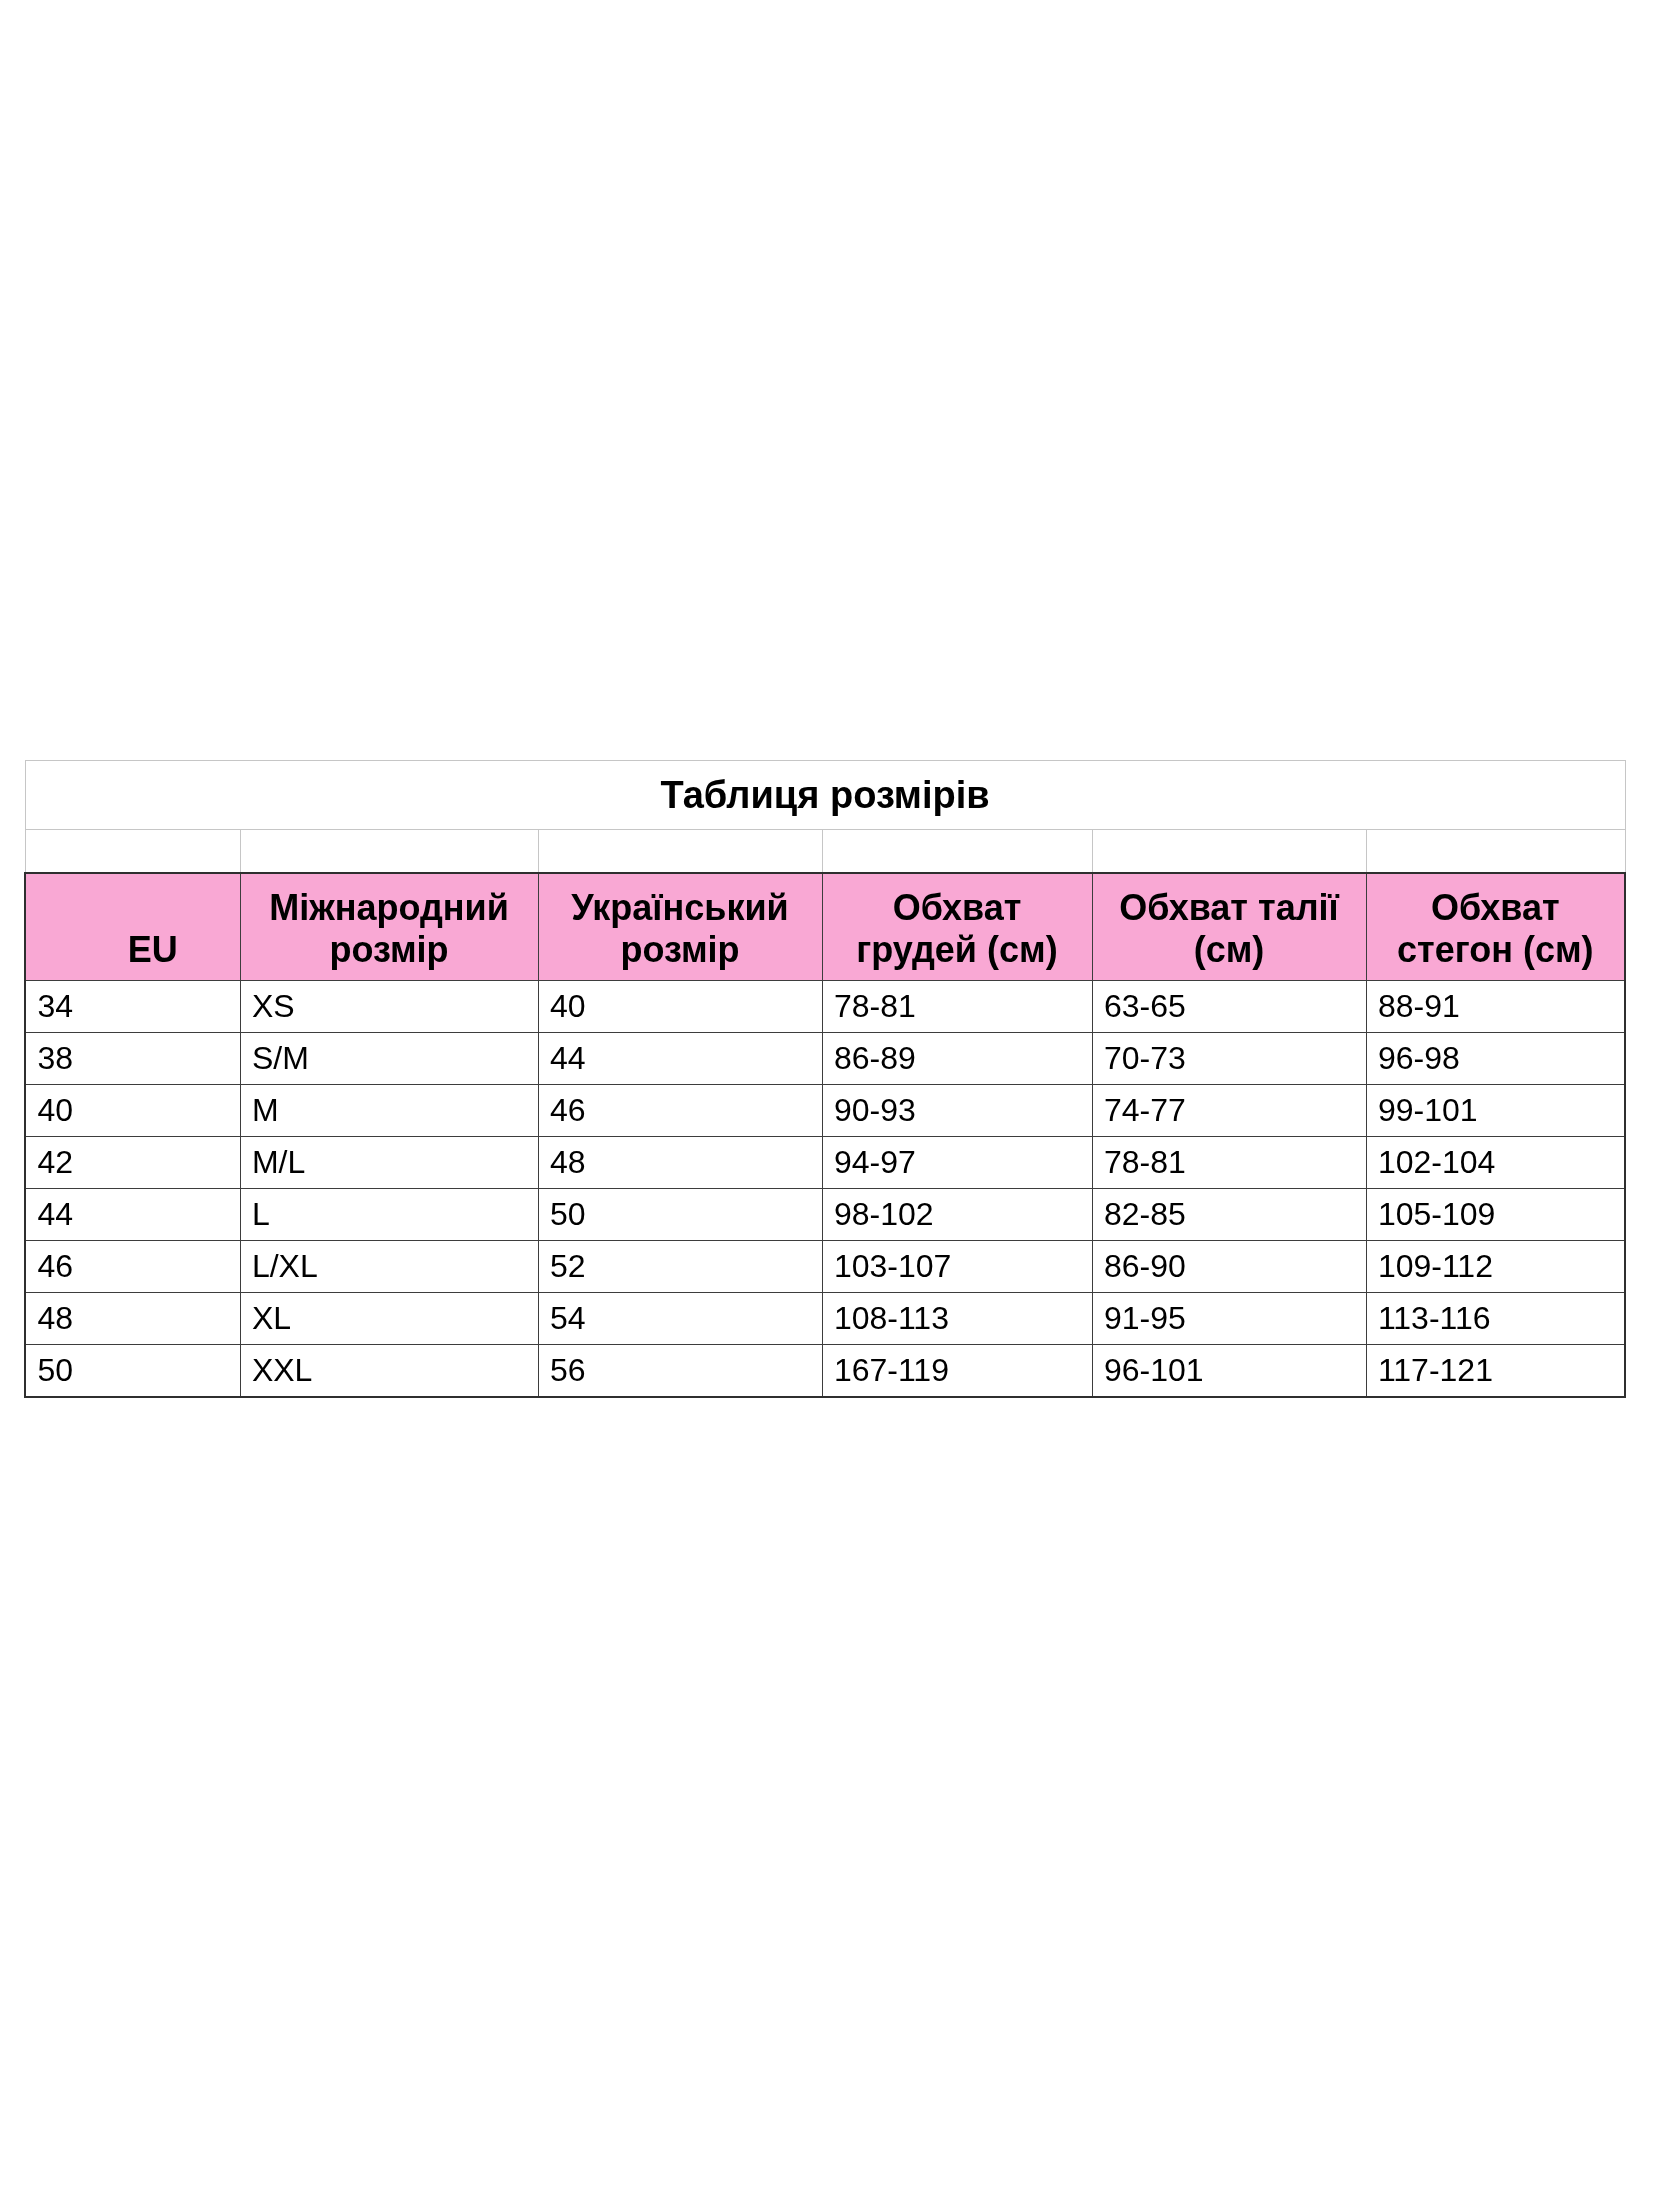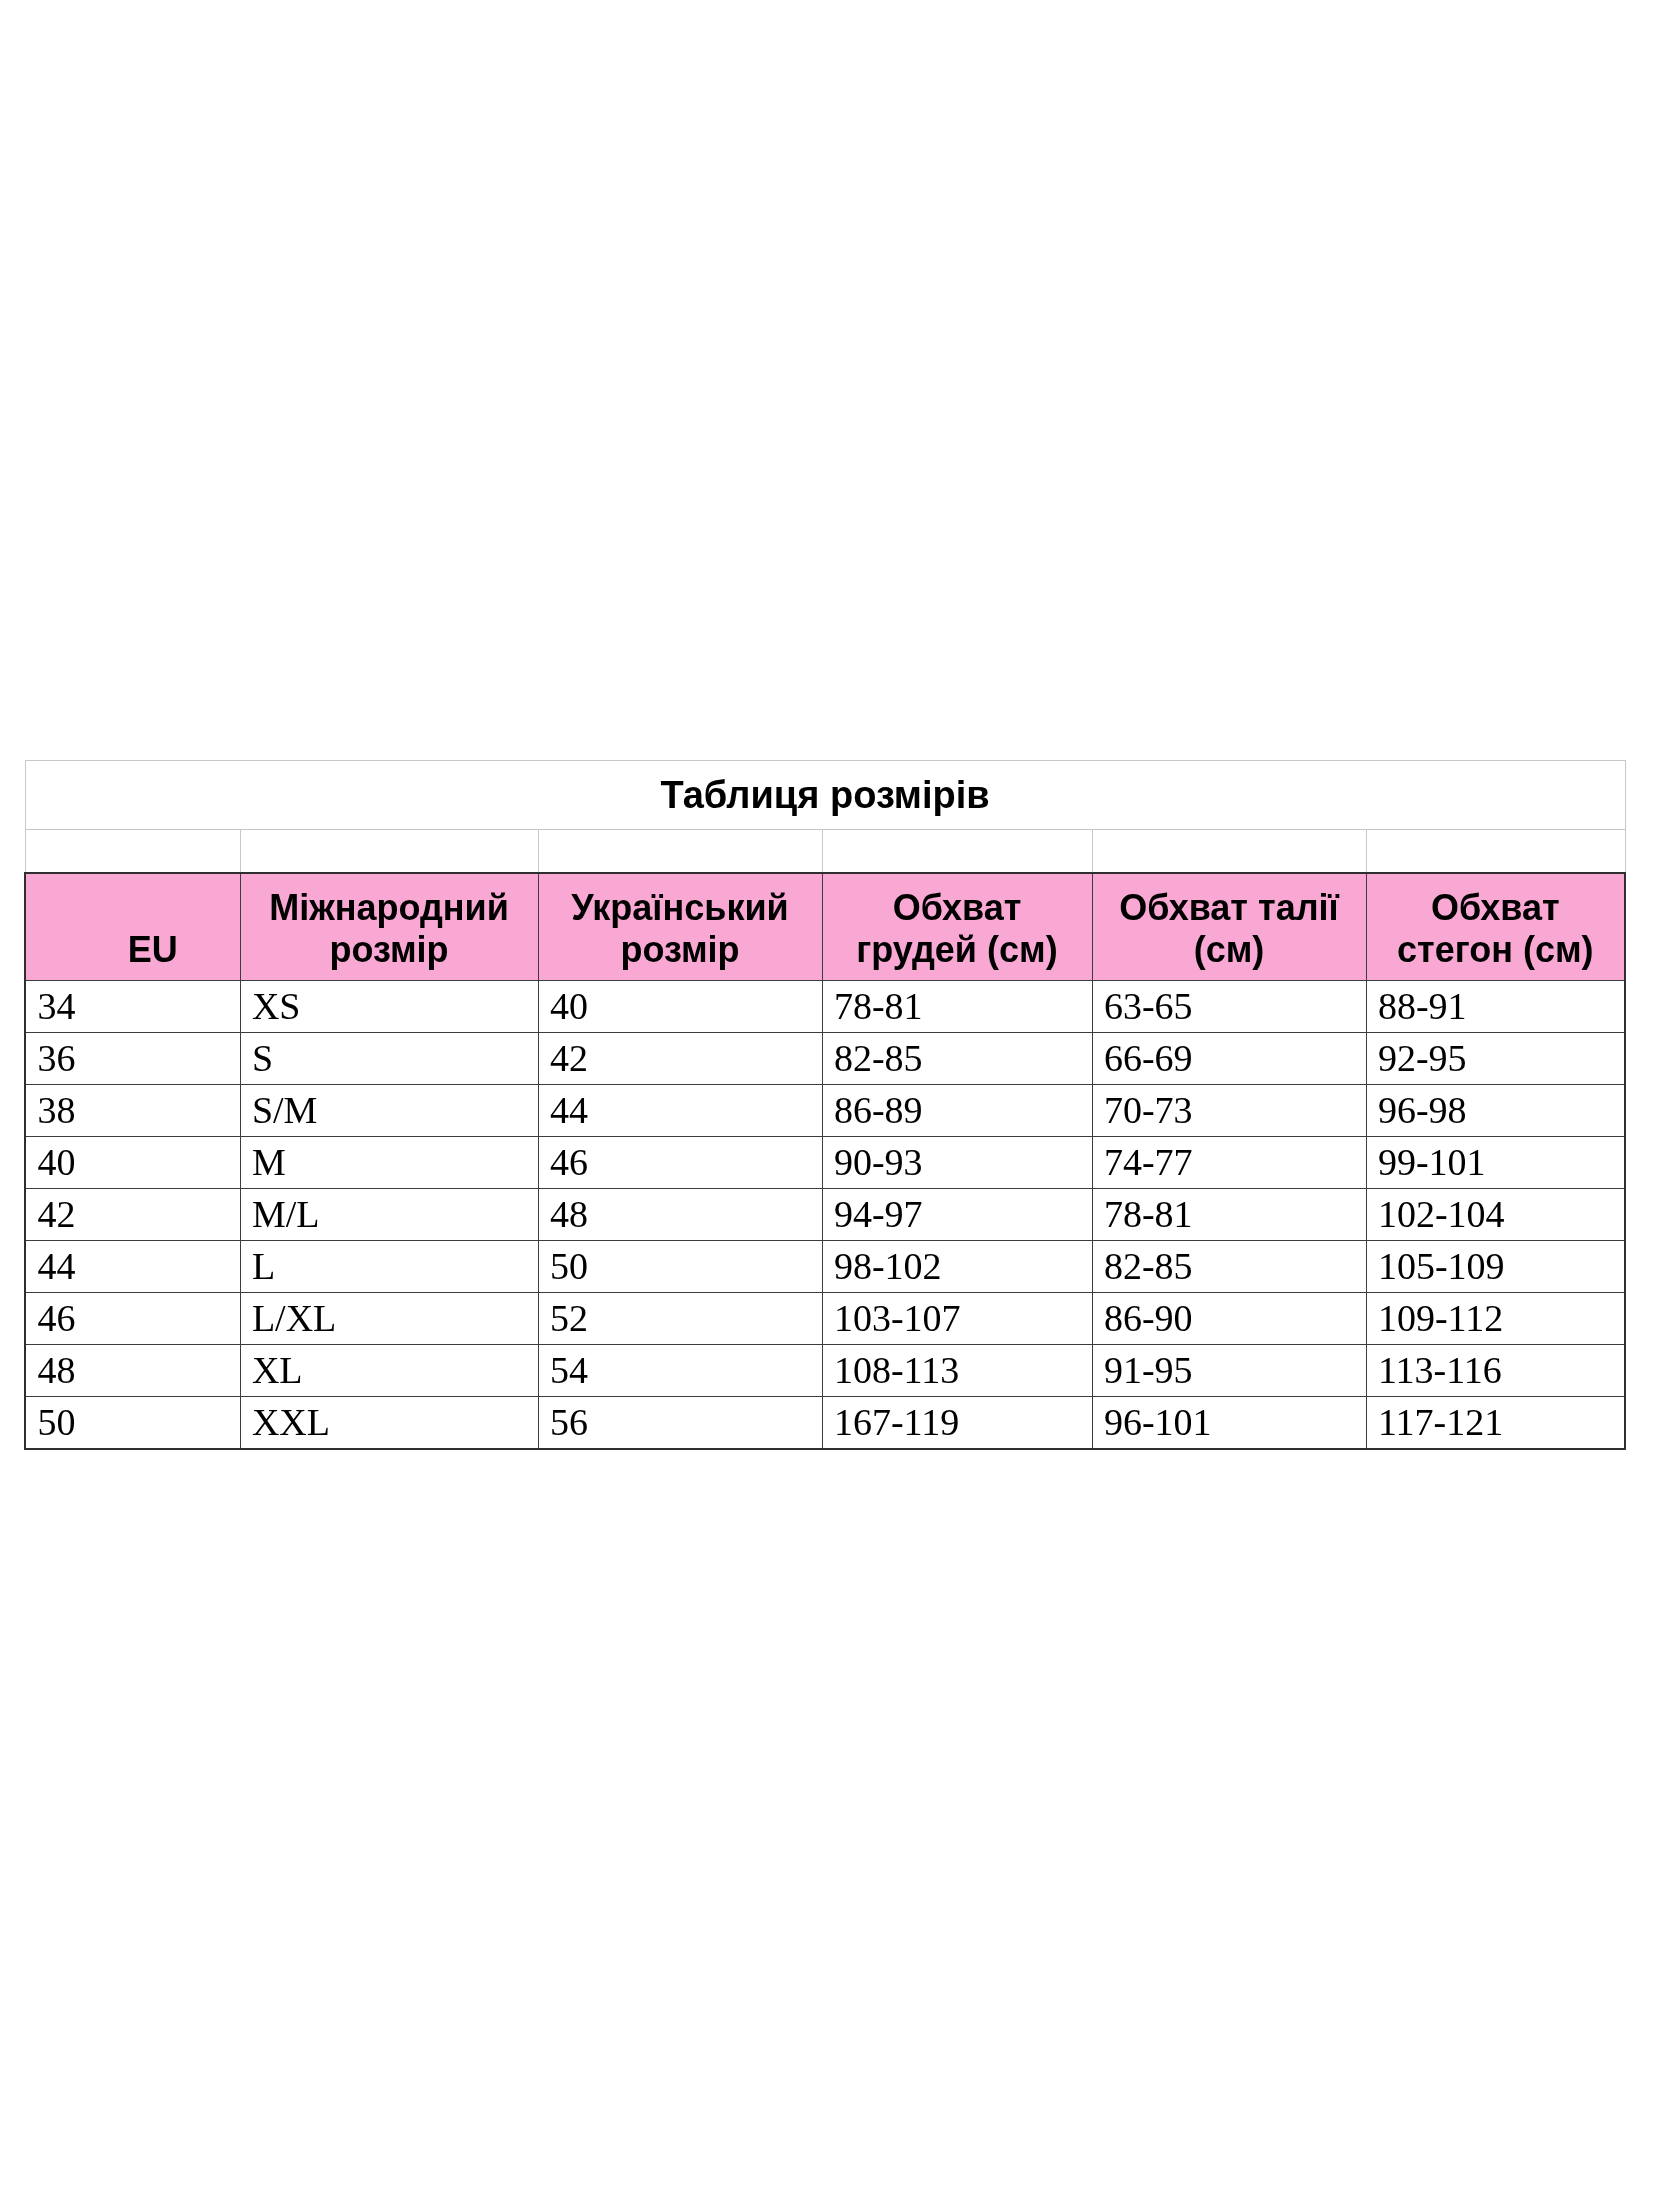--- a/index.html
+++ b/index.html
@@ -49,28 +49,27 @@
     vertical-align: bottom;
     padding: 0 4.9px 9.8px 4.9px;
   }
   tr.header-row th { border-top: 2.5px solid #2f2f2f; }
   tr.header-row th:first-child { border-left: 2.5px solid #2f2f2f; padding-left: 45px; }
   tr.header-row th:last-child { border-right: 2.5px solid #2f2f2f; }
   
   tr.data-row td {
     height: 51px;
     border: 1.6px solid #3d3d3d;
-    font-size: 38px;
+    font-size: 32px;
     font-weight: normal;
     text-align: left;
     vertical-align: middle;
     padding: 0 6.5px 0 11.4px;
     overflow: hidden;
     white-space: nowrap;
-    font-family: Liberation Serif, serif;
   }
   tr.data-row td:first-child { border-left: 2.5px solid #2f2f2f; }
   tr.data-row td:last-child { border-right: 2.5px solid #2f2f2f; margin-left: 48px; }
   tr.data-row:last-child td { border-bottom: 2.5px solid #2f2f2f; }
 </style>
 </head>
 <body>
 
 <table class="size-table">
   <colgroup>
@@ -105,28 +104,20 @@
     <th>Обхват стегон (см)</th>
   </tr>
 
   <tr class="data-row">
     <td>34</td>
     <td>XS</td>
     <td>40</td>
     <td>78-81</td>
     <td>63-65</td>
     <td>88-91</td>
-  </tr>
-  <tr class="data-row">
-    <td>36</td>
-    <td>S</td>
-    <td>42</td>
-    <td>82-85</td>
-    <td>66-69</td>
-    <td>92-95</td>
   </tr>
   <tr class="data-row">
     <td>38</td>
     <td>S/M</td>
     <td>44</td>
     <td>86-89</td>
     <td>70-73</td>
     <td>96-98</td>
   </tr>
   <tr class="data-row">

